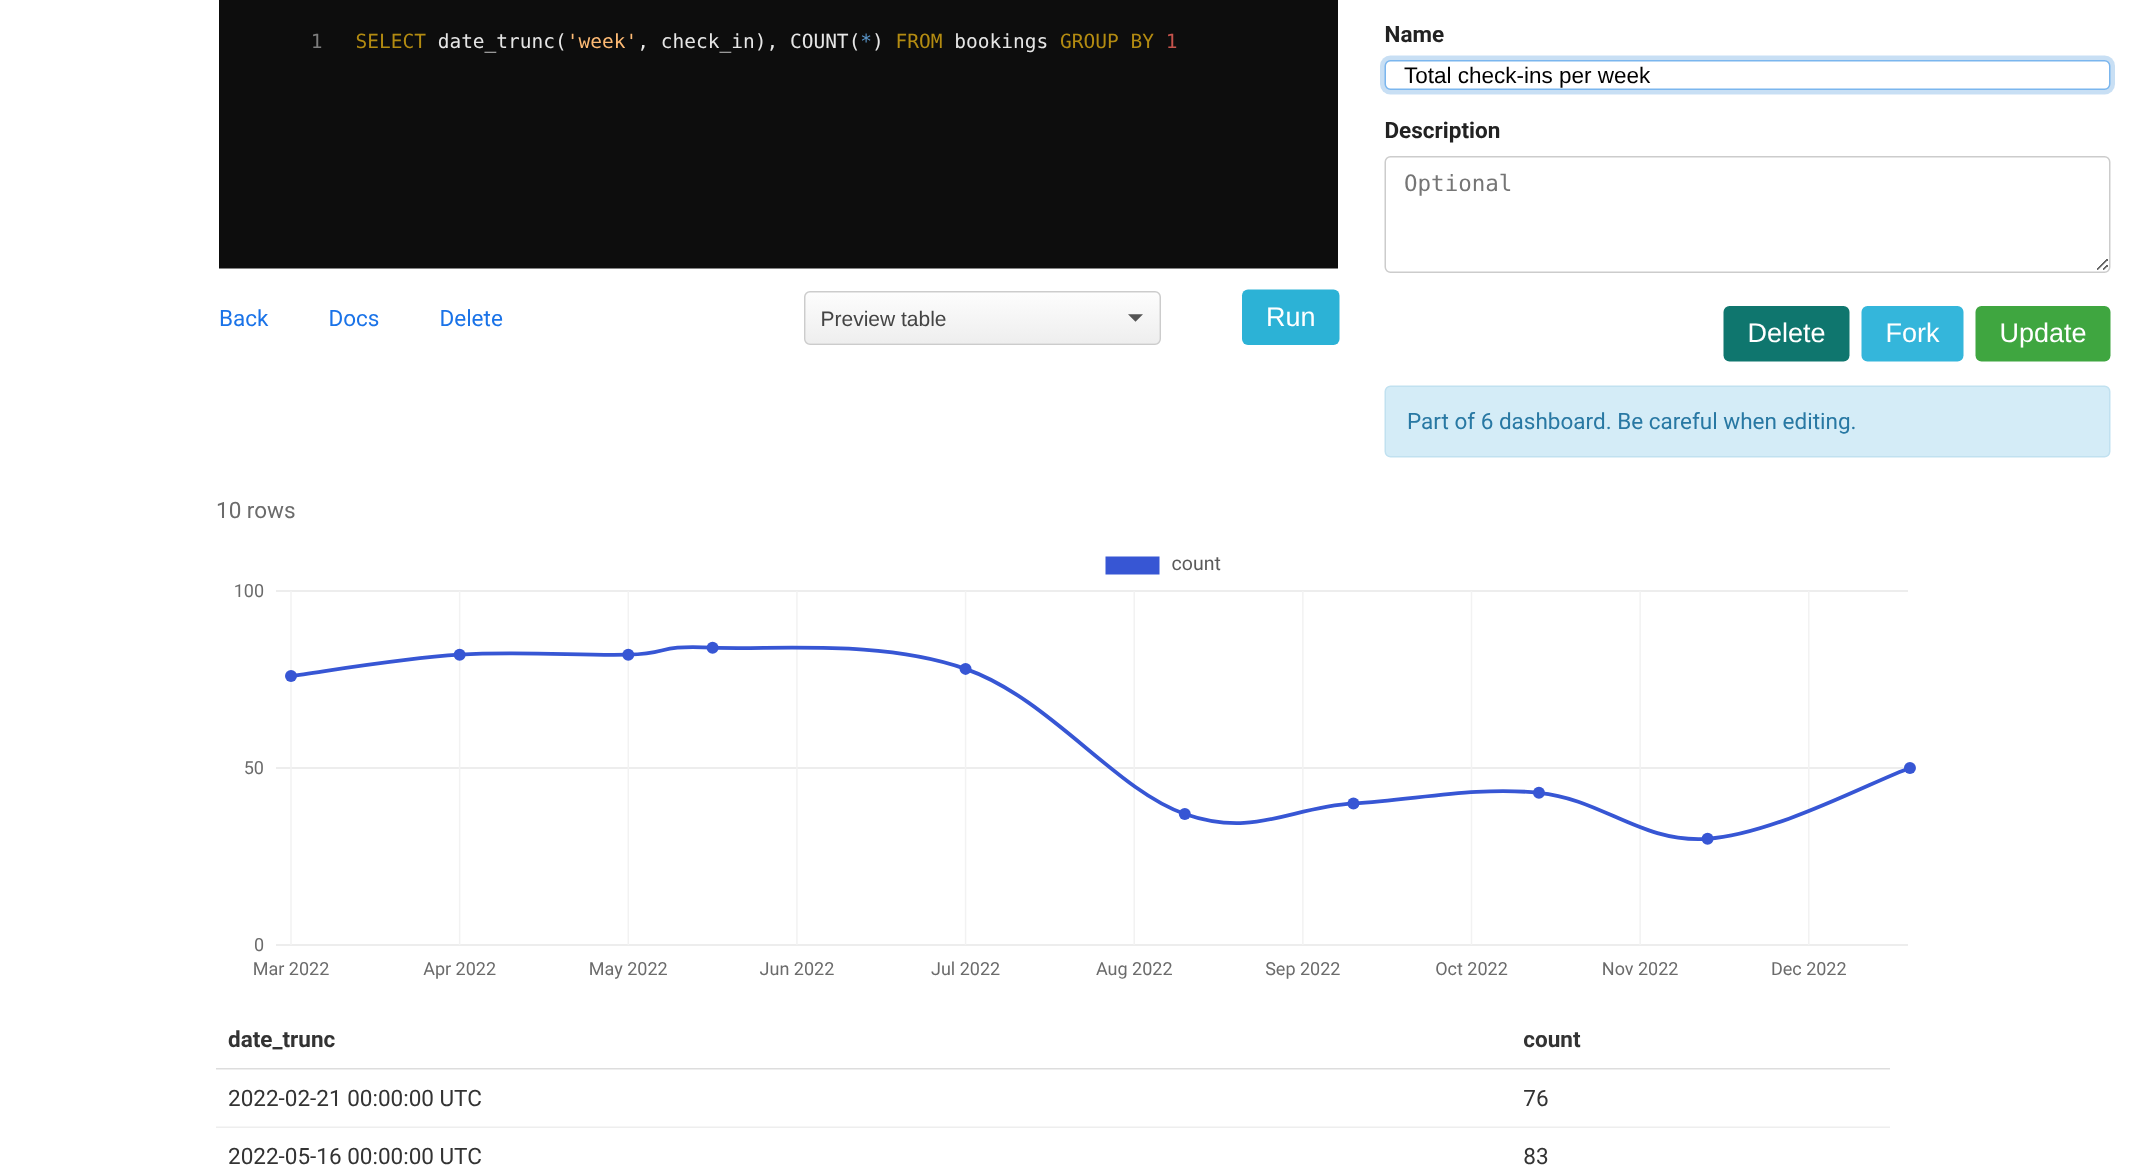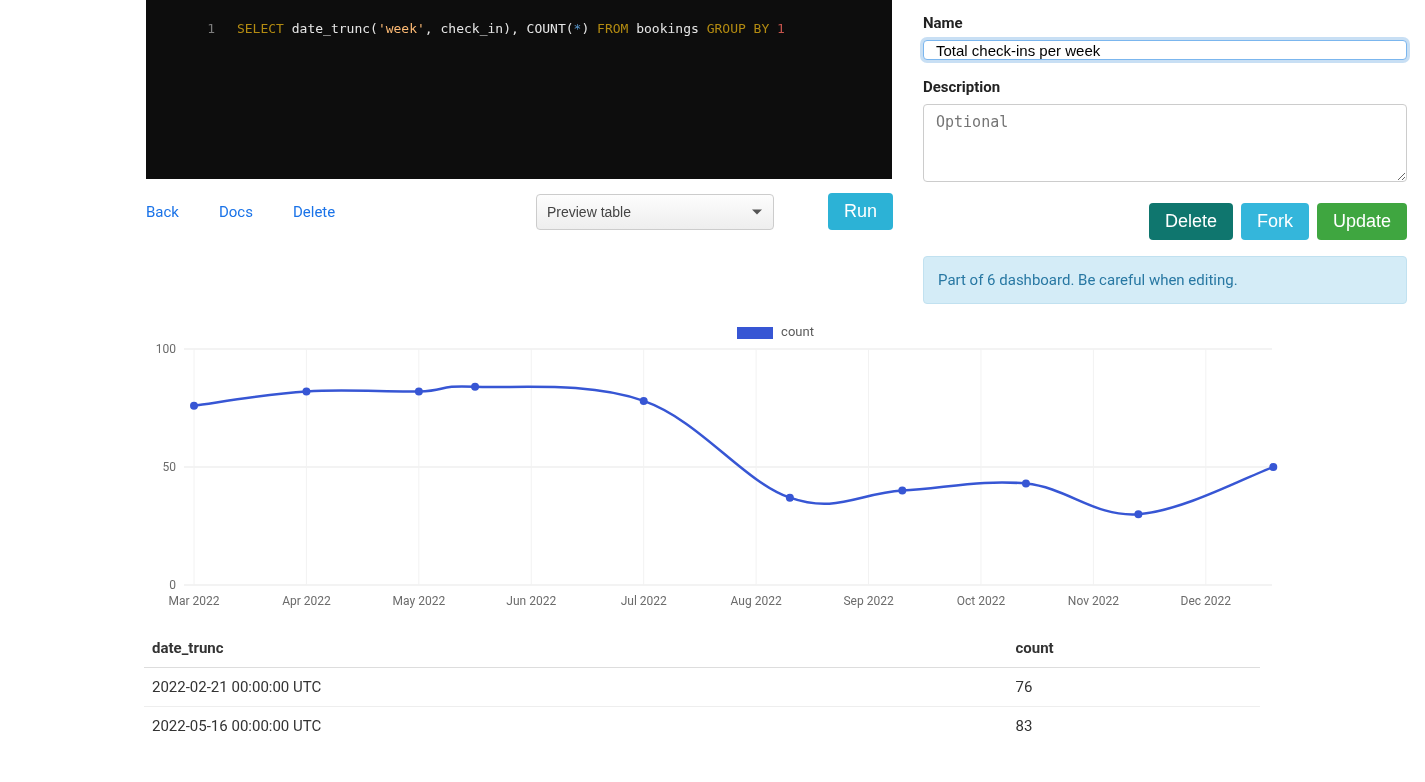--- a/index.html
+++ b/index.html
@@ -136,20 +136,21 @@
     <div class="btn-row">
       <button class="btn btn-delete">Delete</button>
       <button class="btn btn-fork">Fork</button>
       <button class="btn btn-update">Update</button>
     </div>
     <div class="alert">Part of 6 dashboard. Be careful when editing.</div>
   </div>
 </div>
 
 <div class="chart-area">
+  <div class="rows-label">10 rows</div>
   <div class="legend"><span class="swatch"></span><span>count</span></div>
   <svg class="chart-svg" id="chart-svg">
       <line x1="40" x2="1128" y1="242" y2="242" stroke="#e7e7e7" stroke-width="1"></line>
       <text x="32" y="246" text-anchor="end" fill="#6b6b6b" font-size="12">0</text>
       <line x1="40" x2="1128" y1="124" y2="124" stroke="#e7e7e7" stroke-width="1"></line>
       <text x="32" y="128" text-anchor="end" fill="#6b6b6b" font-size="12">50</text>
       <line x1="40" x2="1128" y1="6" y2="6" stroke="#e7e7e7" stroke-width="1"></line>
       <text x="32" y="10" text-anchor="end" fill="#6b6b6b" font-size="12">100</text>
       <line x1="50" x2="50" y1="6" y2="242" stroke="#f2f2f2" stroke-width="1"></line>
       <text x="50" y="262" text-anchor="middle" fill="#6b6b6b" font-size="12">Mar 2022</text>

